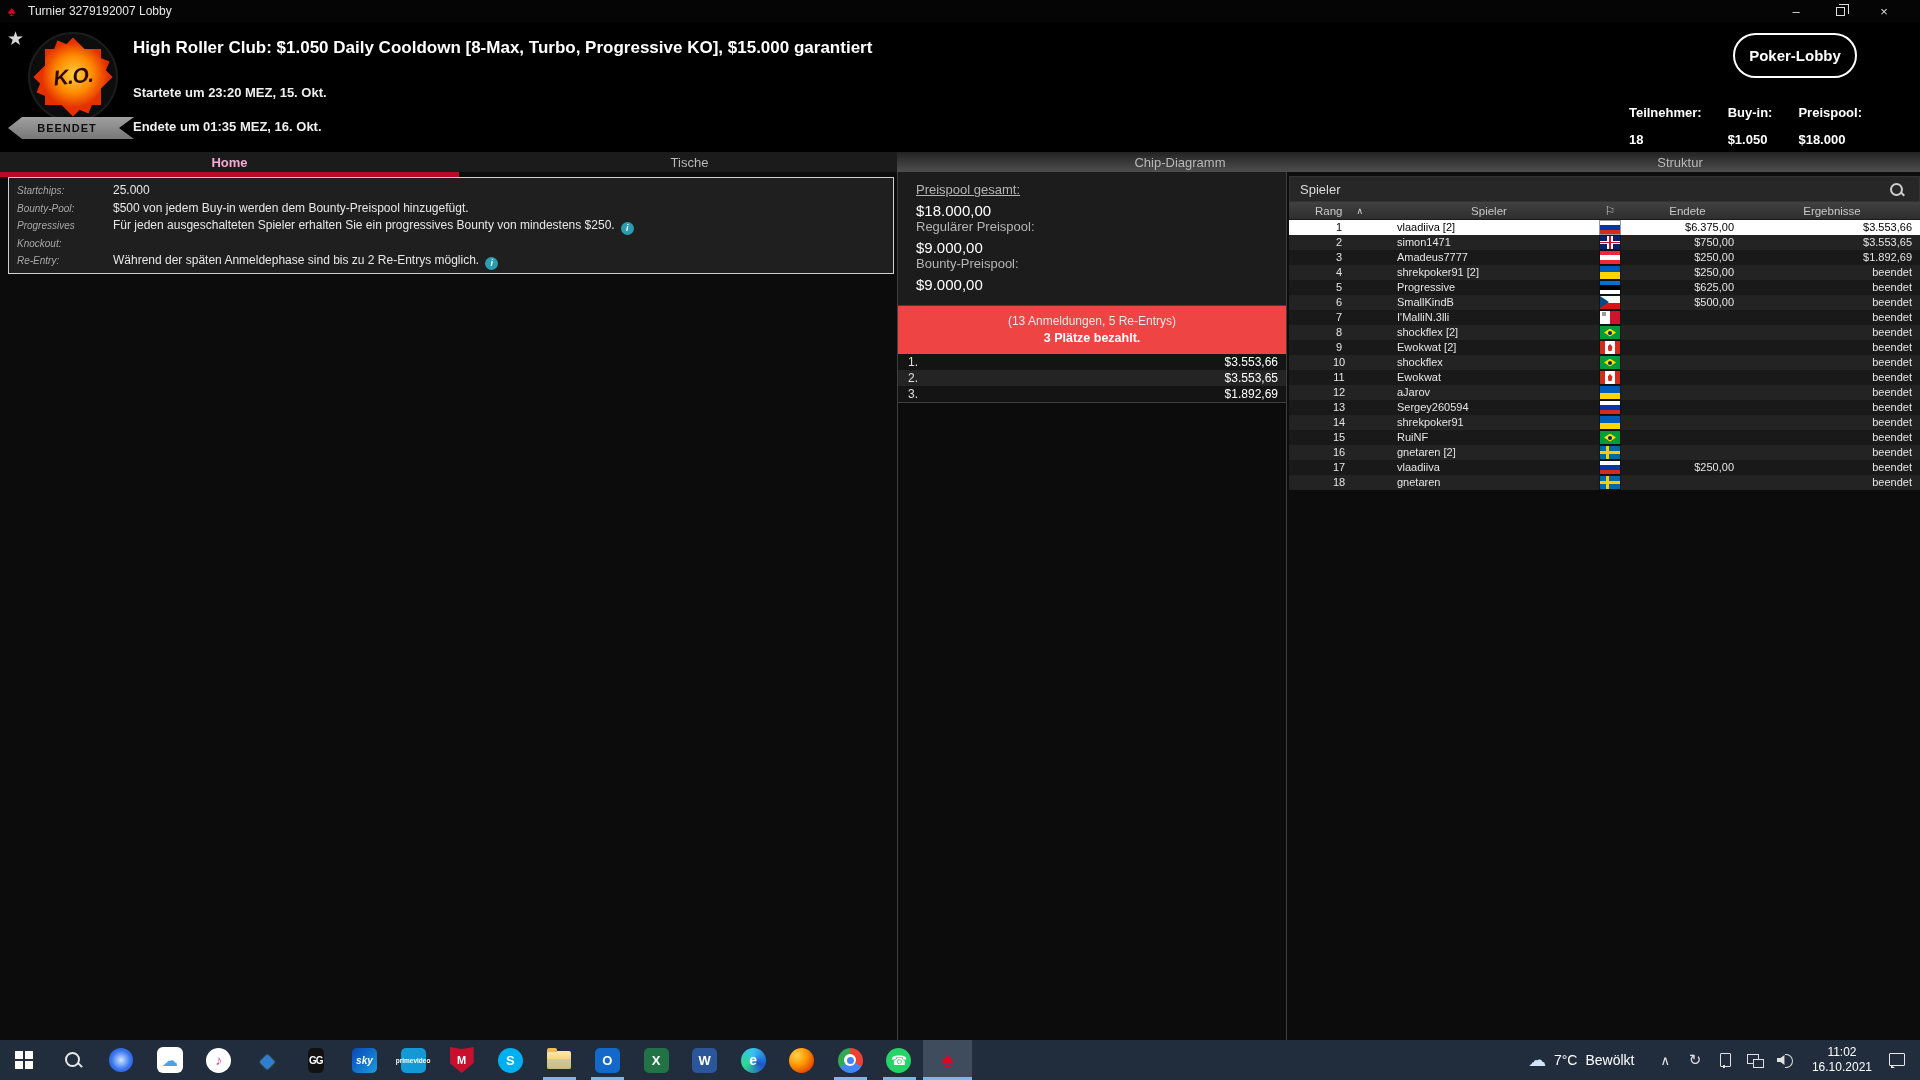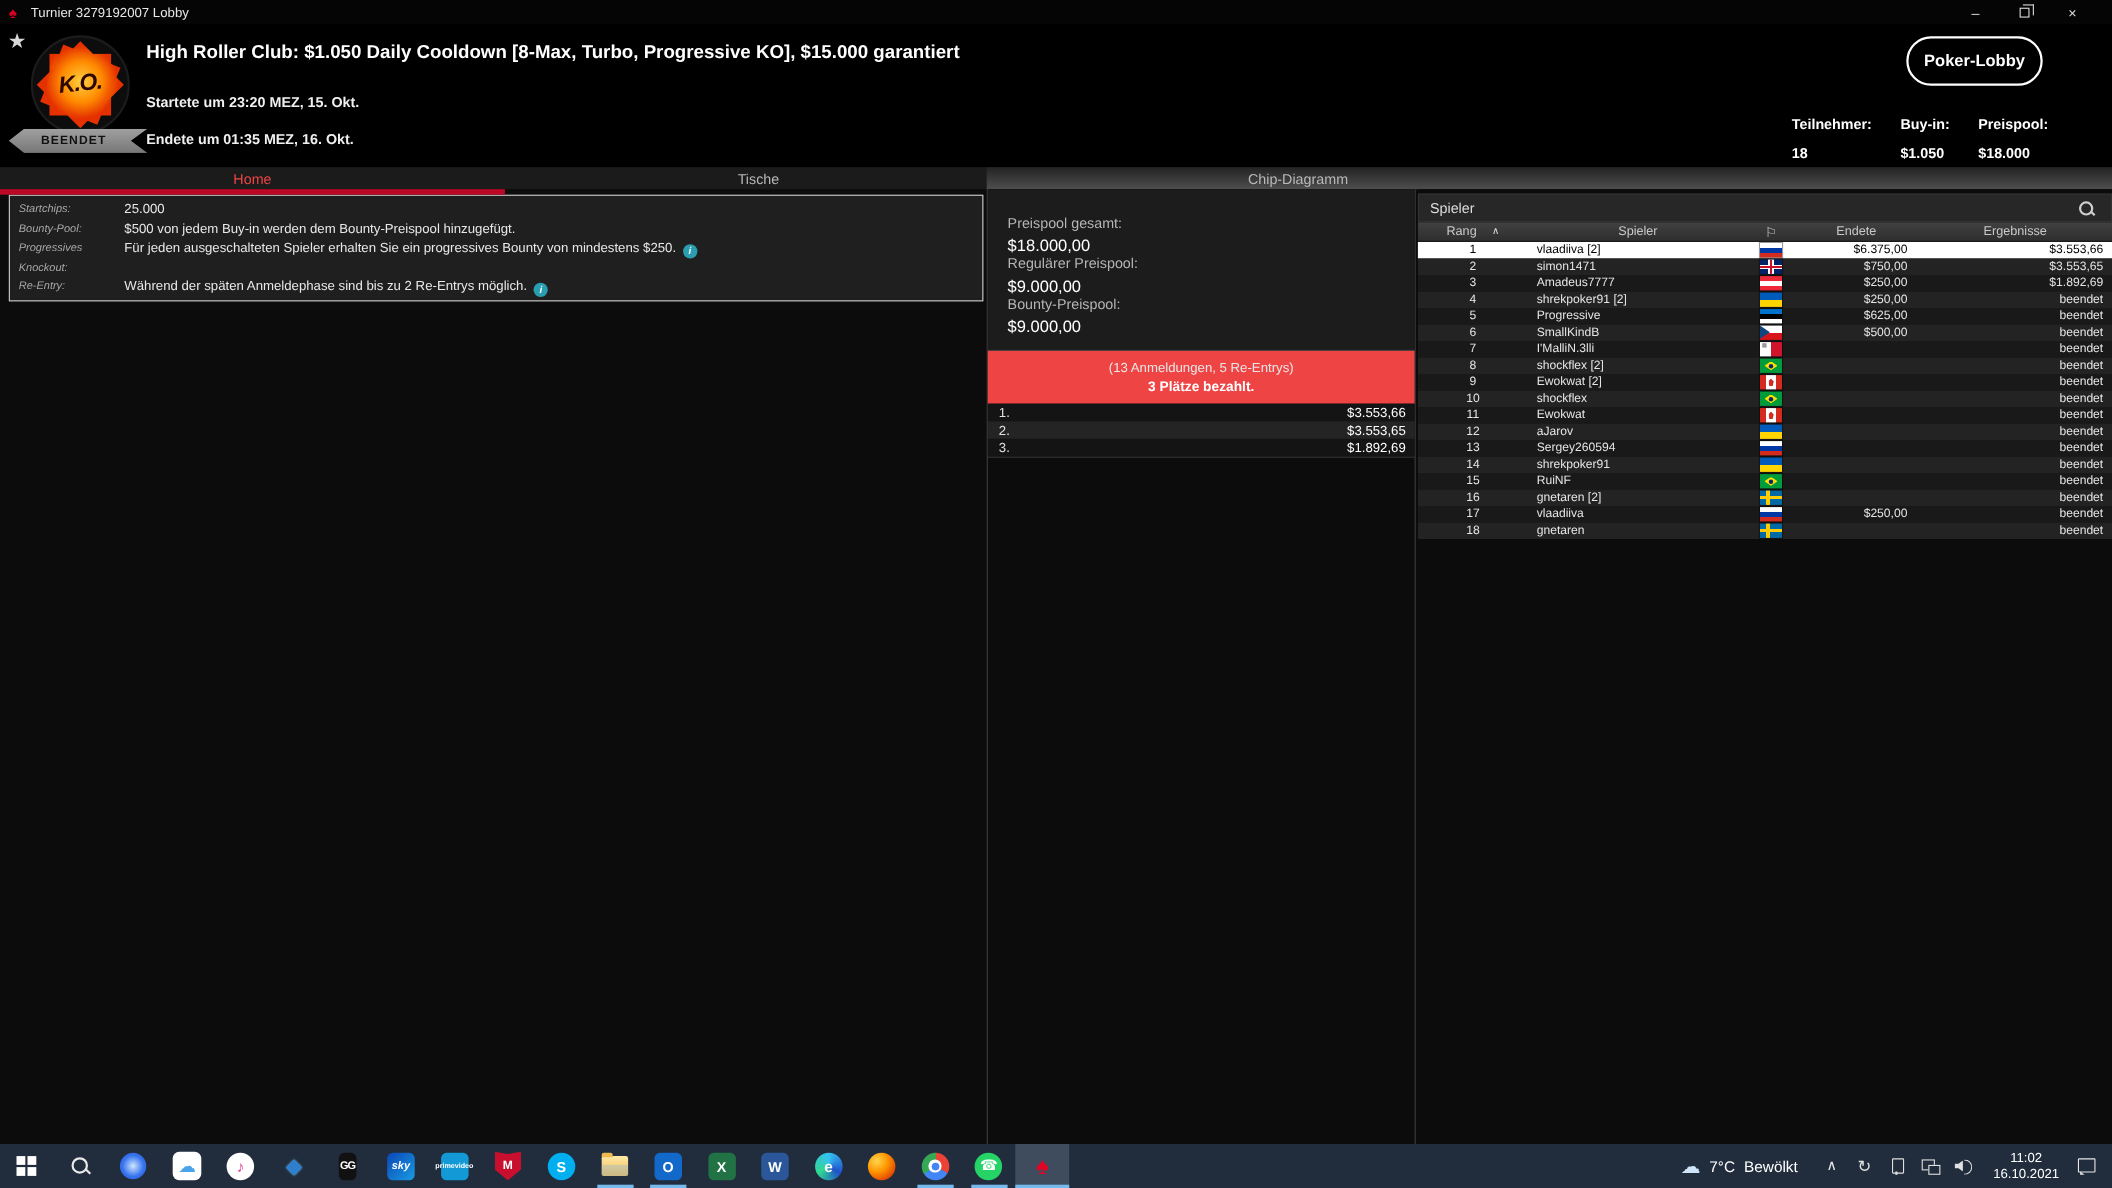--- a/index.html
+++ b/index.html
@@ -30,35 +30,35 @@
   .lobby-btn { position:absolute; left:1733px; top:11px; width:124px; height:45px; border:2px solid #fff; border-radius:23px; background:transparent; color:#fff; font-size:15px; font-weight:bold; display:flex; align-items:center; justify-content:center; cursor:pointer; }
   .h-stats { position:absolute; right:58px; top:83px; display:flex; gap:26px; }
   .h-stat { text-align:left; }
   .h-stat .lab { color:#fff; font-size:13px; font-weight:bold; line-height:16px; }
   .h-stat .val { color:#fff; font-size:13px; font-weight:bold; line-height:16px; margin-top:11px; }
 
   
   .tabbar { position:absolute; left:0; top:152px; width:1920px; height:20px; background:#1b1b1b; display:flex; }
   .tabbar::after { content:""; position:absolute; left:897px; top:0; width:1023px; height:20px; background:linear-gradient(to bottom,#232323,#4e4e4e); z-index:0; }
   .tab { position:relative; z-index:1; display:flex; align-items:center; justify-content:center; font-size:13px; color:#b9b9b9; cursor:pointer; height:20px; }
-  .tab.active { color:#ef4444; font-weight:normal; }
+  .tab.active { color:#f9a8d4; font-weight:bold; }
   .tab.active::after { content:""; position:absolute; left:0; bottom:-5px; width:100%; height:5px; background:#bd0926; }
 
   
   .info-box { position:absolute; left:8px; top:177px; width:886px; height:97px; background:#1f1f1f; border:1px solid #cfcfcf; padding:4px 8px; }
   .info-grid { display:grid; grid-template-columns:88px 1fr; column-gap:8px; }
   .info-label { color:#a8a8a8; font-size:10px; line-height:17.5px;font-style:italic; }
   .info-value { color:#e8e8e8; font-size:12px; line-height:17.5px; white-space:nowrap; }
   .info-i { display:inline-block; width:13px; height:13px; border-radius:50%; background:#2a9db0; color:#fff; font-size:9px; font-weight:bold; text-align:center; line-height:13px; margin-left:6px; vertical-align:-2px; font-style:italic; cursor:pointer; }
 
   
   .prize-col { position:absolute; left:897px; top:172px; width:390px; height:868px; border-left:1px solid #3f3f3f; border-right:1px solid #3f3f3f; background:#0c0c0c; }
   .pools { background:#1c1c1c; padding:10px 18px 12px; border-bottom:1px solid #3f3f3f; }
   .pool-label { color:#b5b5b5; font-size:13px; margin-top:0; }
-  .pool-label:first-child { margin-top:13px; }
+  .pool-label:first-child { margin-top:0;text-decoration:underline; }
   .pool-value { color:#fff; font-size:15px; margin-top:5px; }
   .reg-head { background:#ef4444; padding:8px 0 9px; text-align:center; }
   .reg-line1 { color:#e8e8e8; font-size:12px; }
   .reg-line2 { color:#fff; font-size:12.5px; font-weight:bold; margin-top:3px; }
   .payouts { border-bottom:1px solid #3f3f3f; }
   .payout-row { display:flex; justify-content:space-between; height:16px; align-items:center; padding:0 8px 0 10px; font-size:12px; color:#e0e0e0; }
   .payout-row.dark { background:#141414; }
   .payout-row.light { background:#242424; }
   .payout-amt { color:#fff; }
 
@@ -208,20 +208,21 @@
           <div class="lab">Preispool:</div>
           <div class="val">$18.000</div>
         </div>
       </div>
   </div>
 
   <div class="tabbar">
       <div class="tab active" style="width: 459px;">Home</div>
       <div class="tab" style="width: 461px;">Tische</div>
       <div class="tab" style="width: 520px;">Chip-Diagramm</div>
+      <div class="tab" style="width: 480px;">Struktur</div>
     </div>
 
   <div class="info-box">
     <div class="info-grid">
         <div class="info-label">Startchips:</div>
         <div class="info-value"><span>25.000</span></div>
         <div class="info-label">Bounty-Pool:</div>
         <div class="info-value"><span>$500 von jedem Buy-in werden dem Bounty-Preispool hinzugefügt.</span></div>
         <div class="info-label">Progressives Knockout:</div>
         <div class="info-value"><span>Für jeden ausgeschalteten Spieler erhalten Sie ein progressives Bounty von mindestens $250.</span><div class="info-i" style="display: inline-block;">i</div></div>

